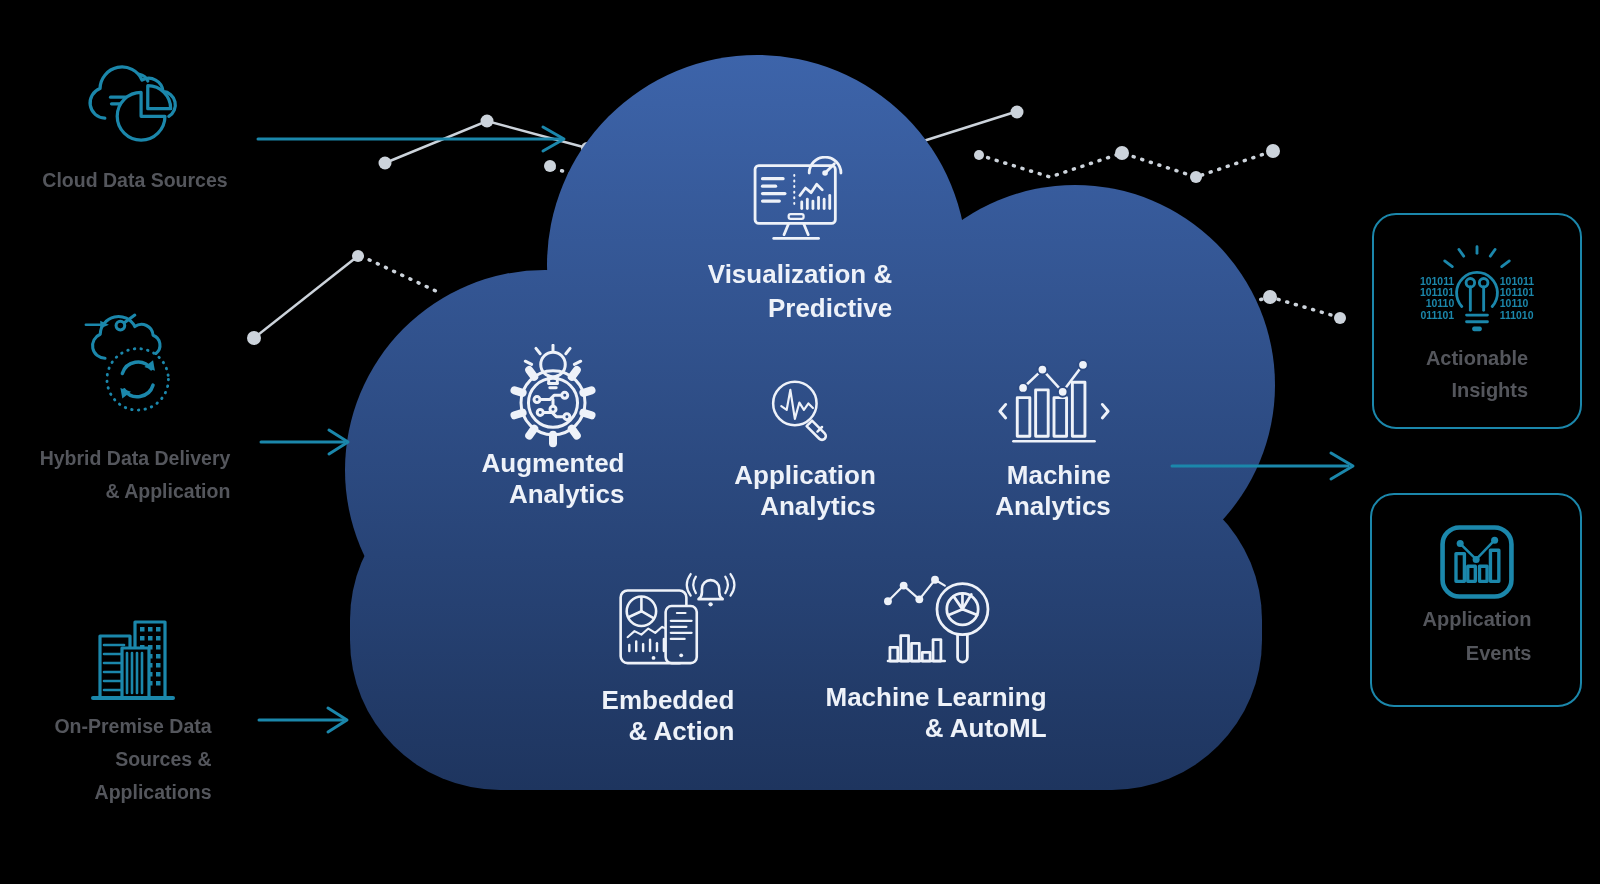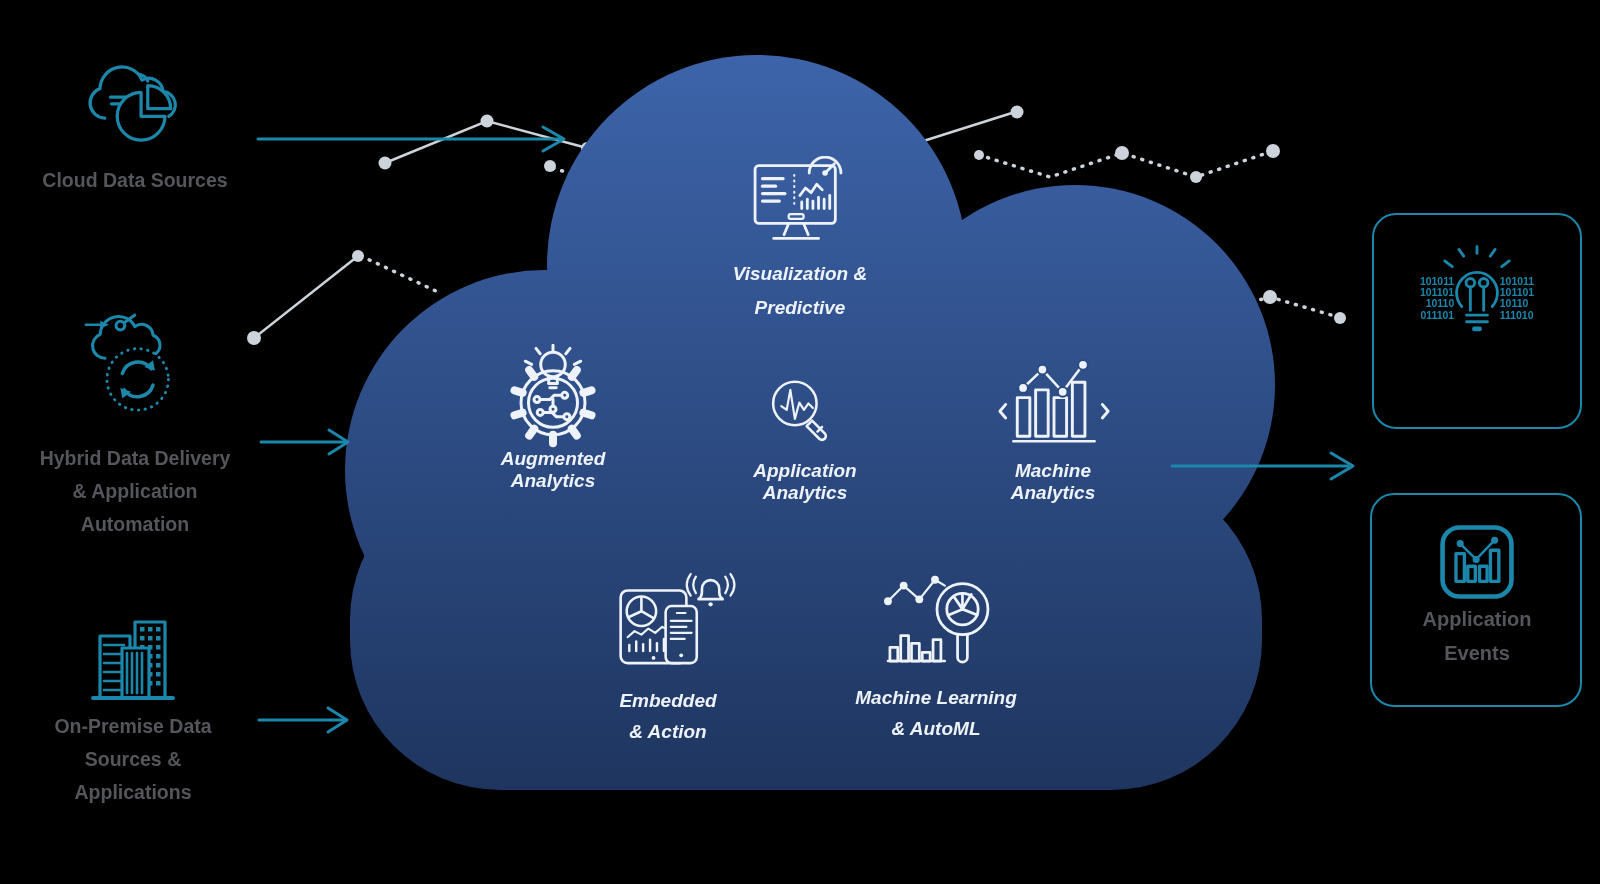--- a/index.html
+++ b/index.html
@@ -1,23 +1,23 @@
 <!DOCTYPE html>
 <html><head>
 <meta charset="utf-8">
 <style>
   html,body{margin:0;padding:0;background:#000;}
   .stage{position:relative;width:1600px;height:884px;background:#000;overflow:hidden;
          font-family:"Liberation Sans",sans-serif;}
   .stage svg{display:block;}
   .layer{position:absolute;left:0;top:0;}
   .icon{position:absolute;}
-  .lbl{position:absolute;transform:translateX(-50%);text-align:center;font-weight:700;white-space:nowrap;}
+  .lbl{position:absolute;transform:translateX(-50%);text-align:right;font-weight:700;white-space:nowrap;}
   .src-lbl{color:#54565c;font-size:19.5px;line-height:33px;}
-  .cap-lbl{color:#eef2f9;font-size:19px;font-style:italic;}
+  .cap-lbl{color:#eef2f9;font-size:26px;}
   .out-lbl{color:#54565c;font-size:20px;}
   .outbox{position:absolute;border:2.5px solid #1b87ab;border-radius:24px;box-sizing:border-box;background:transparent;}
 </style>
 </head>
 <body>
 
 <div class="stage">
 
   <svg class="layer" width="1600" height="884" viewBox="0 0 1600 884">
     <defs>
@@ -105,21 +105,20 @@
     <line x1="44" y1="13" x2="55" y2="5"></line>
     <circle cx="58" cy="72" r="32" stroke-dasharray="0.5 6.5" stroke-width="3"></circle>
     <path d="M42 66 a17 17 0 0 1 30 -5" stroke-width="3.6"></path>
     <path d="M74 52 l2 11 l-11 -4 z" fill="#1b87ab" stroke="none"></path>
     <path d="M74 78 a17 17 0 0 1 -30 5" stroke-width="3.6"></path>
     <path d="M42 92 l-2 -11 l11 4 z" fill="#1b87ab" stroke="none"></path>
   </svg>
   <div class="lbl src-lbl" style="left:135px;top:442px">
     <div>Hybrid Data Delivery</div>
     <div>&amp; Application</div>
-    <div>Automation</div>
   </div>
 
   <svg class="icon" style="left:88px;top:614px" width="90" height="90" viewBox="0 0 90 90" fill="none" stroke="#1b87ab" stroke-width="3.2" stroke-linecap="round" stroke-linejoin="round">
     <rect x="12" y="22" width="30" height="62"></rect>
     <g stroke-width="2.6">
       <line x1="16" y1="31" x2="36" y2="31"></line>
         <line x1="16" y1="40" x2="36" y2="40"></line>
       <line x1="16" y1="49" x2="36" y2="49"></line>
         <line x1="16" y1="58" x2="36" y2="58"></line>
       <line x1="16" y1="67" x2="36" y2="67"></line>
@@ -347,20 +346,24 @@
       <text x="76" y="47" text-anchor="end">101011</text>
       <text x="76" y="59" text-anchor="end">101101</text>
       <text x="76" y="71" text-anchor="end">10110</text>
       <text x="76" y="83" text-anchor="end">011101</text>
       <text x="124" y="47">101011</text>
       <text x="124" y="59">101101</text>
       <text x="124" y="71">10110</text>
       <text x="124" y="83">111010</text>
     </g>
   </svg>
+  <div class="lbl out-lbl" style="left:1477px;top:342px;line-height:32px">
+    <div>Actionable</div>
+    <div>Insights</div>
+  </div>
 
   <div class="outbox" style="left:1370px;top:493px;width:212px;height:214px"></div>
   <svg class="icon" style="left:1435px;top:520px" width="84" height="84" viewBox="0 0 100 100" fill="none" stroke="#1b87ab" stroke-width="4" stroke-linecap="round" stroke-linejoin="round">
     <rect x="9" y="9" width="82" height="82" rx="20" stroke-width="5.5"></rect>
     <rect x="25" y="40" width="10" height="33"></rect>
     <rect x="39" y="55" width="9" height="18"></rect>
     <rect x="53" y="55" width="9" height="18"></rect>
     <rect x="66" y="36" width="10" height="37"></rect>
     <polyline points="30,28 49,47 71,24" stroke-width="3"></polyline>
     <g fill="#1b87ab" stroke="none">

